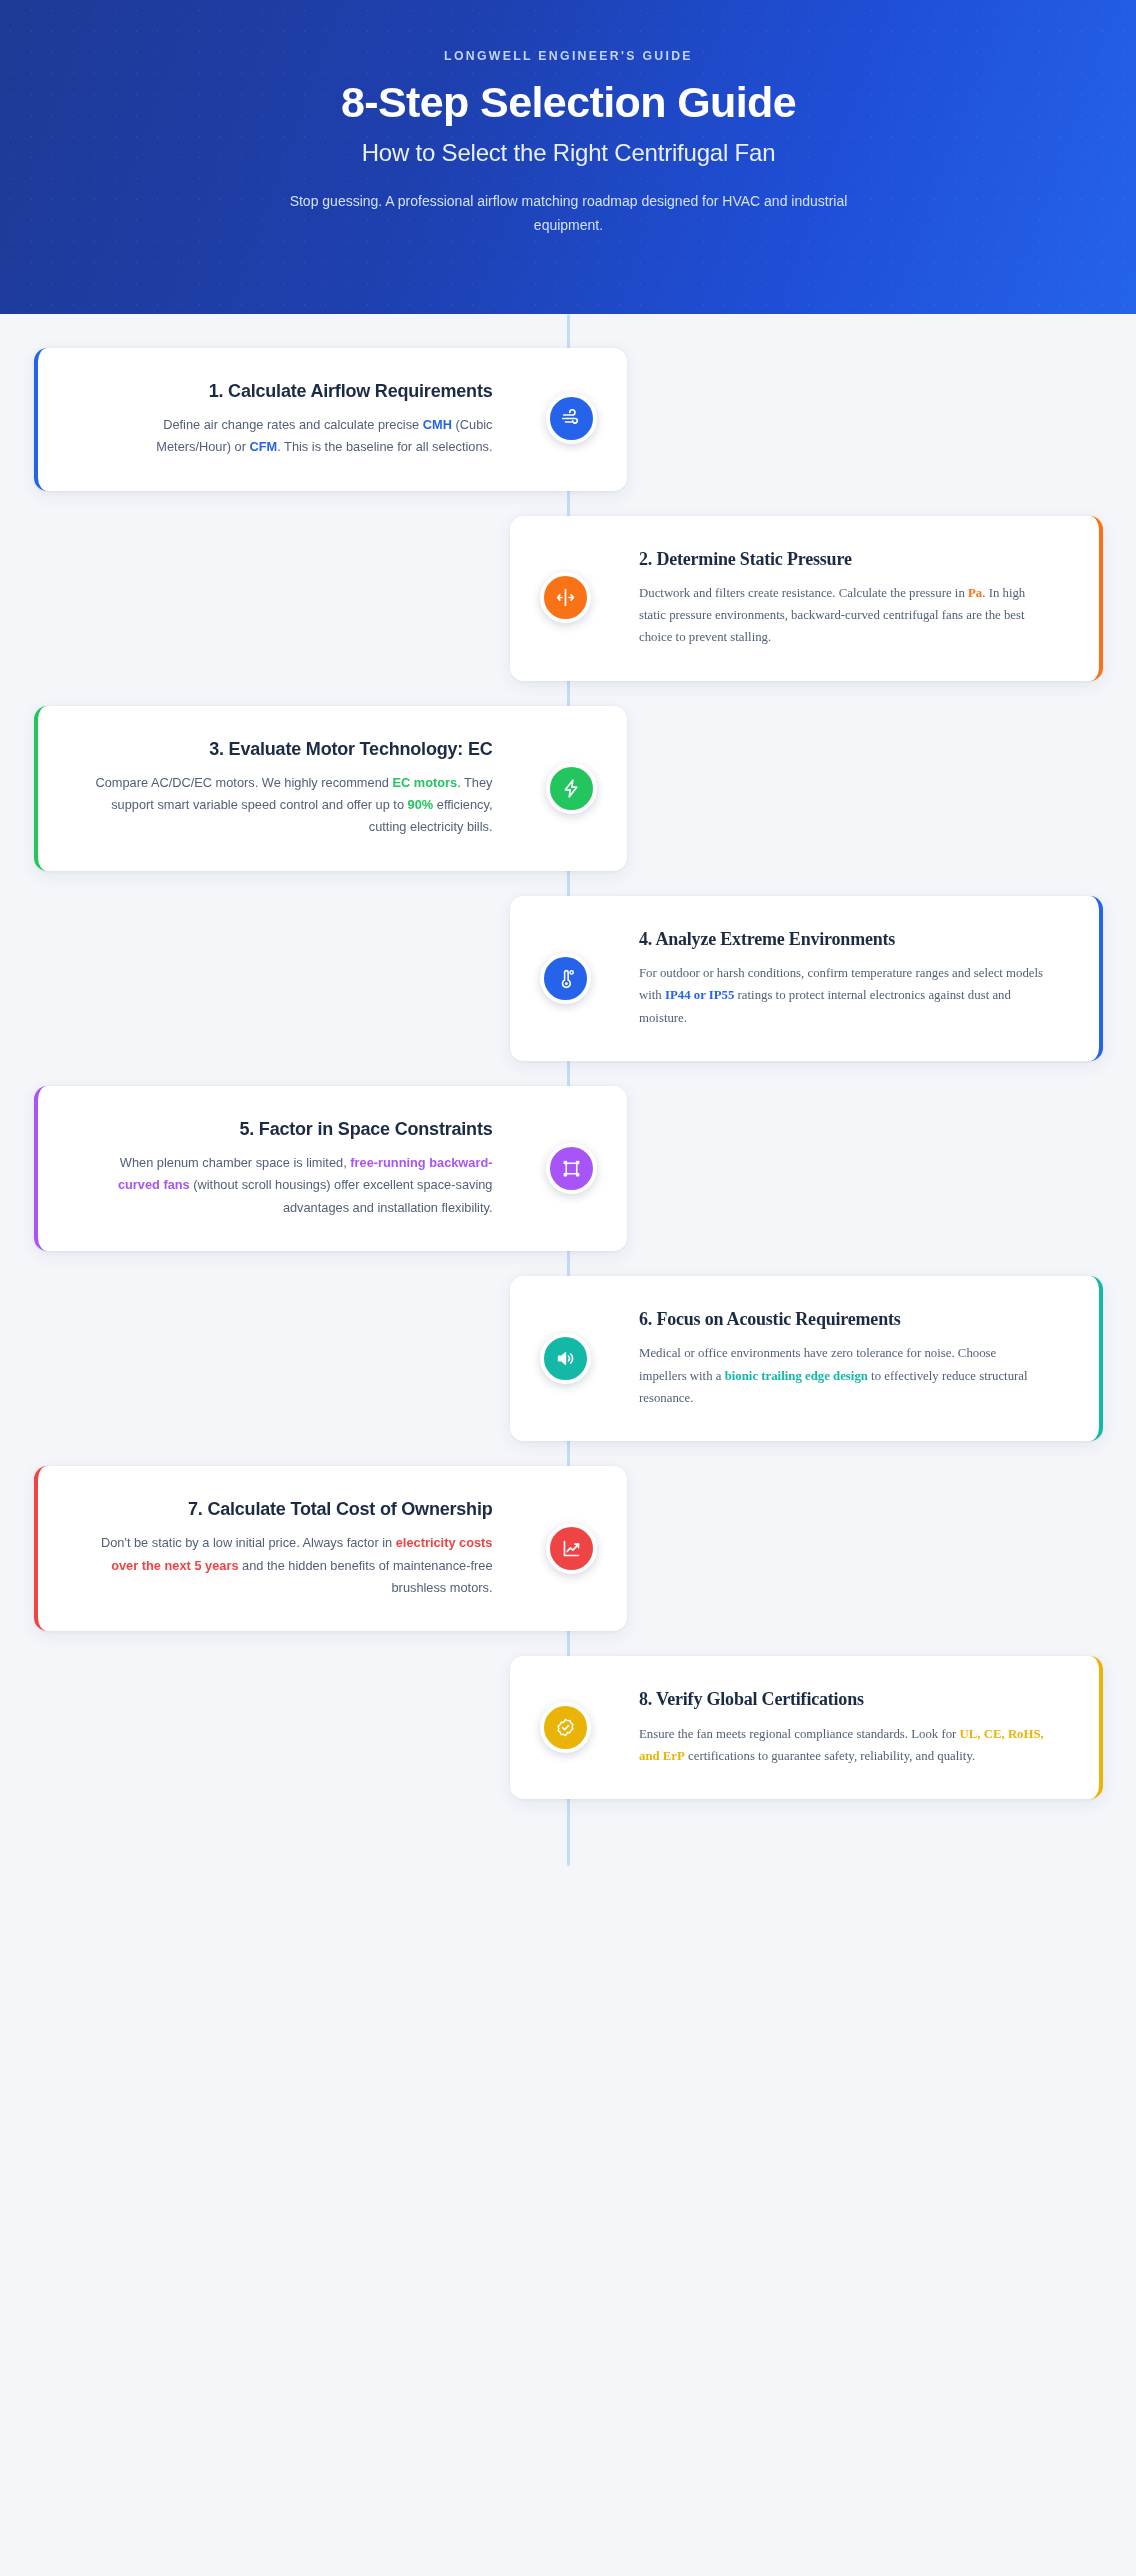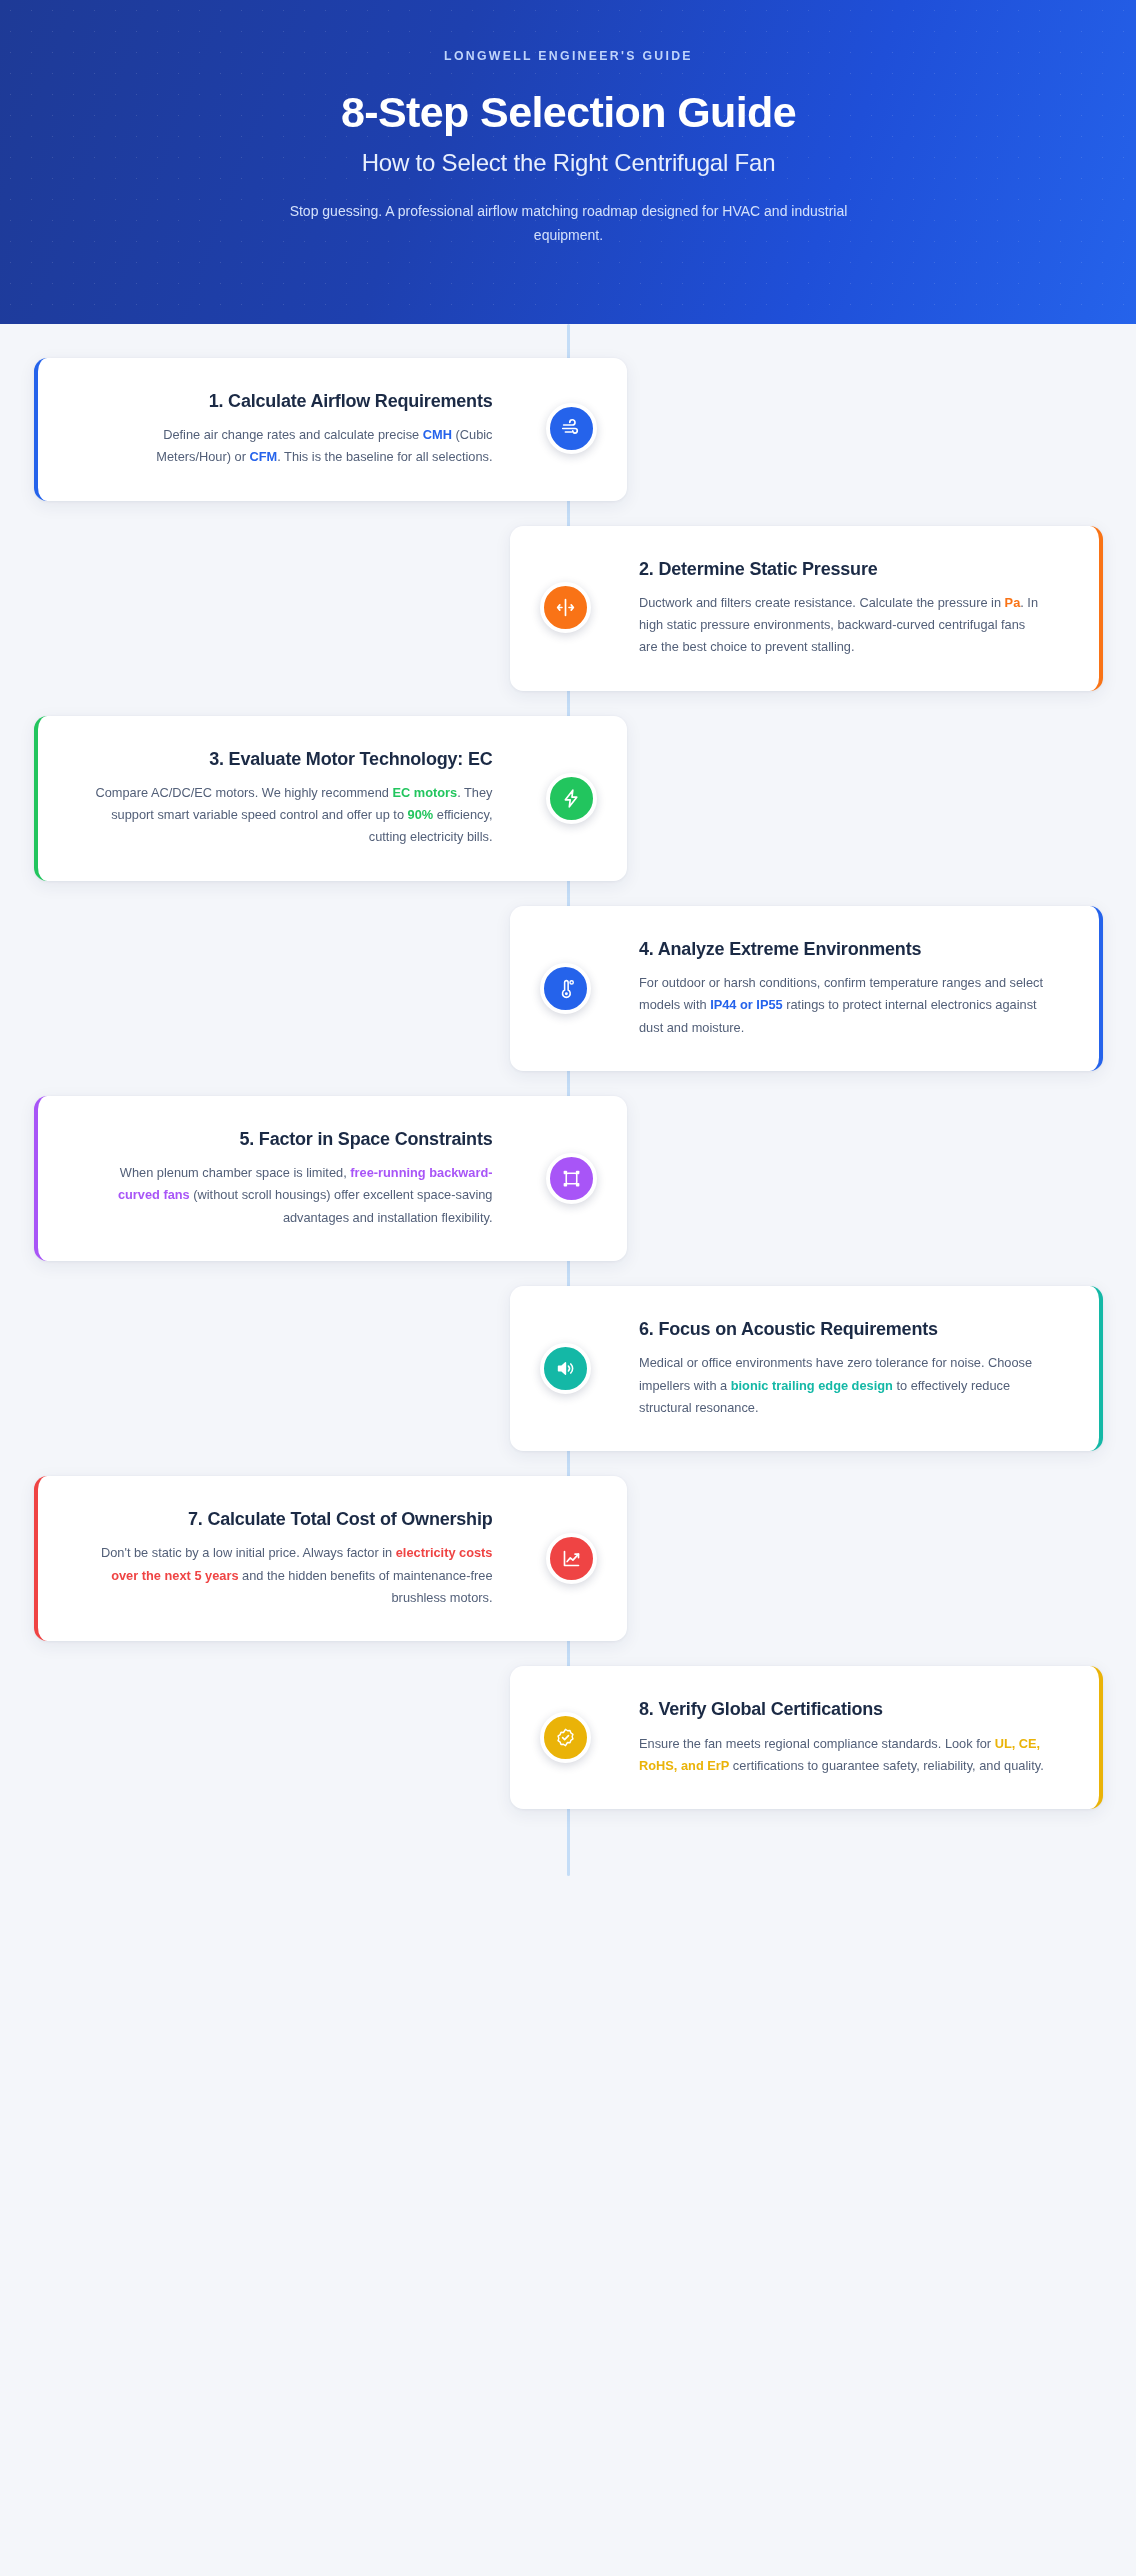--- a/index.html
+++ b/index.html
@@ -25,21 +25,21 @@
     background-image: radial-gradient(rgba(255,255,255,.13) 0.9px, transparent 0.9px);
     background-size: 21px 21px;
     pointer-events: none;
   }
   .hero > * { position: relative; z-index: 2; }
   .eyebrow {
     font-size: 12.3px;
     font-weight: bold;
     letter-spacing: 2.3px;
     color: #bfd4fb;
-    margin-bottom: 25px;
+    margin-bottom: 15px;
   }
   .hero-title {
     font-size: 43px;
     font-weight: bold;
     color: #ffffff;
     letter-spacing: -0.6px;
     line-height: 1.12;
     margin-bottom: 13.3px;
   }
   .hero-sub {
@@ -95,21 +95,21 @@
     min-height: 142px;
     display: flex;
     align-items: center;
     overflow: hidden;
   }
   .card.left  { border-left: 4.7px solid var(--accent); justify-content: center; }
   .card.right { border-right: 4.7px solid var(--accent); }
 
   .card-body { position: relative; z-index: 3; width: 407px; }
   .card.left  .card-body { text-align: right; margin-right: 87px; }
-  .card.right .card-body { text-align: left;  margin-left: 87px; }
+  .card.right .card-body { text-align: left;  margin-left: 87px; font-family: Liberation Serif, serif; }
 
   .card-title {
     font-size: 18px;
     font-weight: bold;
     color: #1b2a45;
     line-height: 1.33;
     letter-spacing: -0.2px;
     margin-bottom: 10.4px;
   }
   .card-desc {

